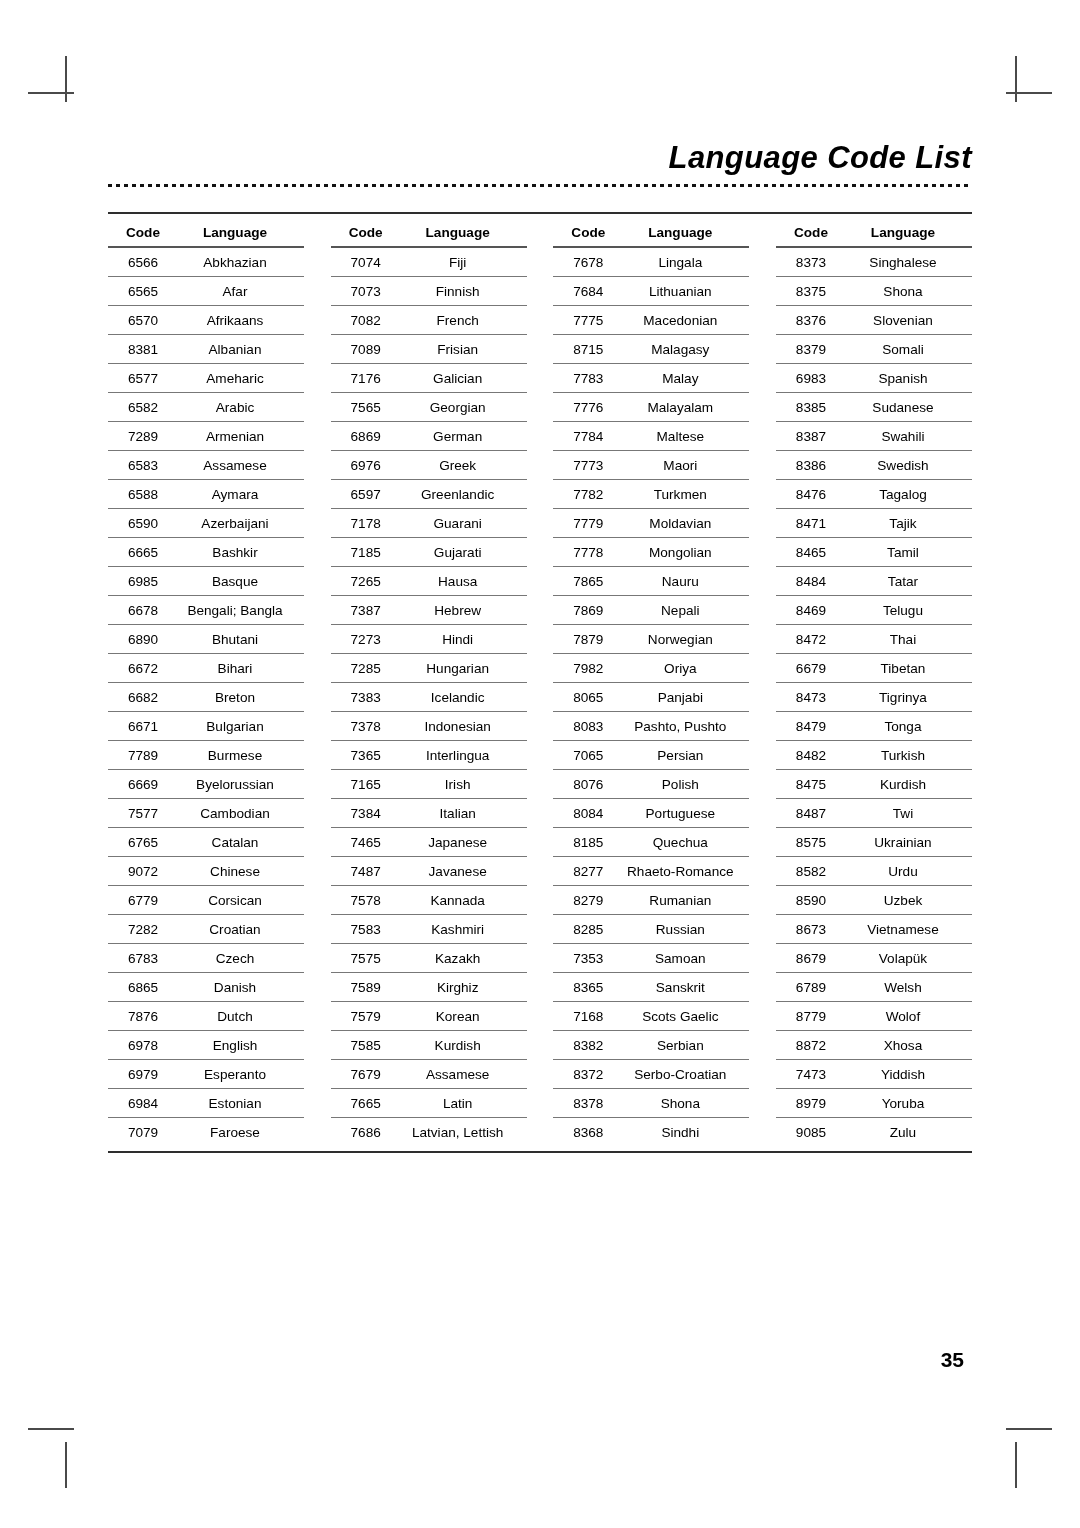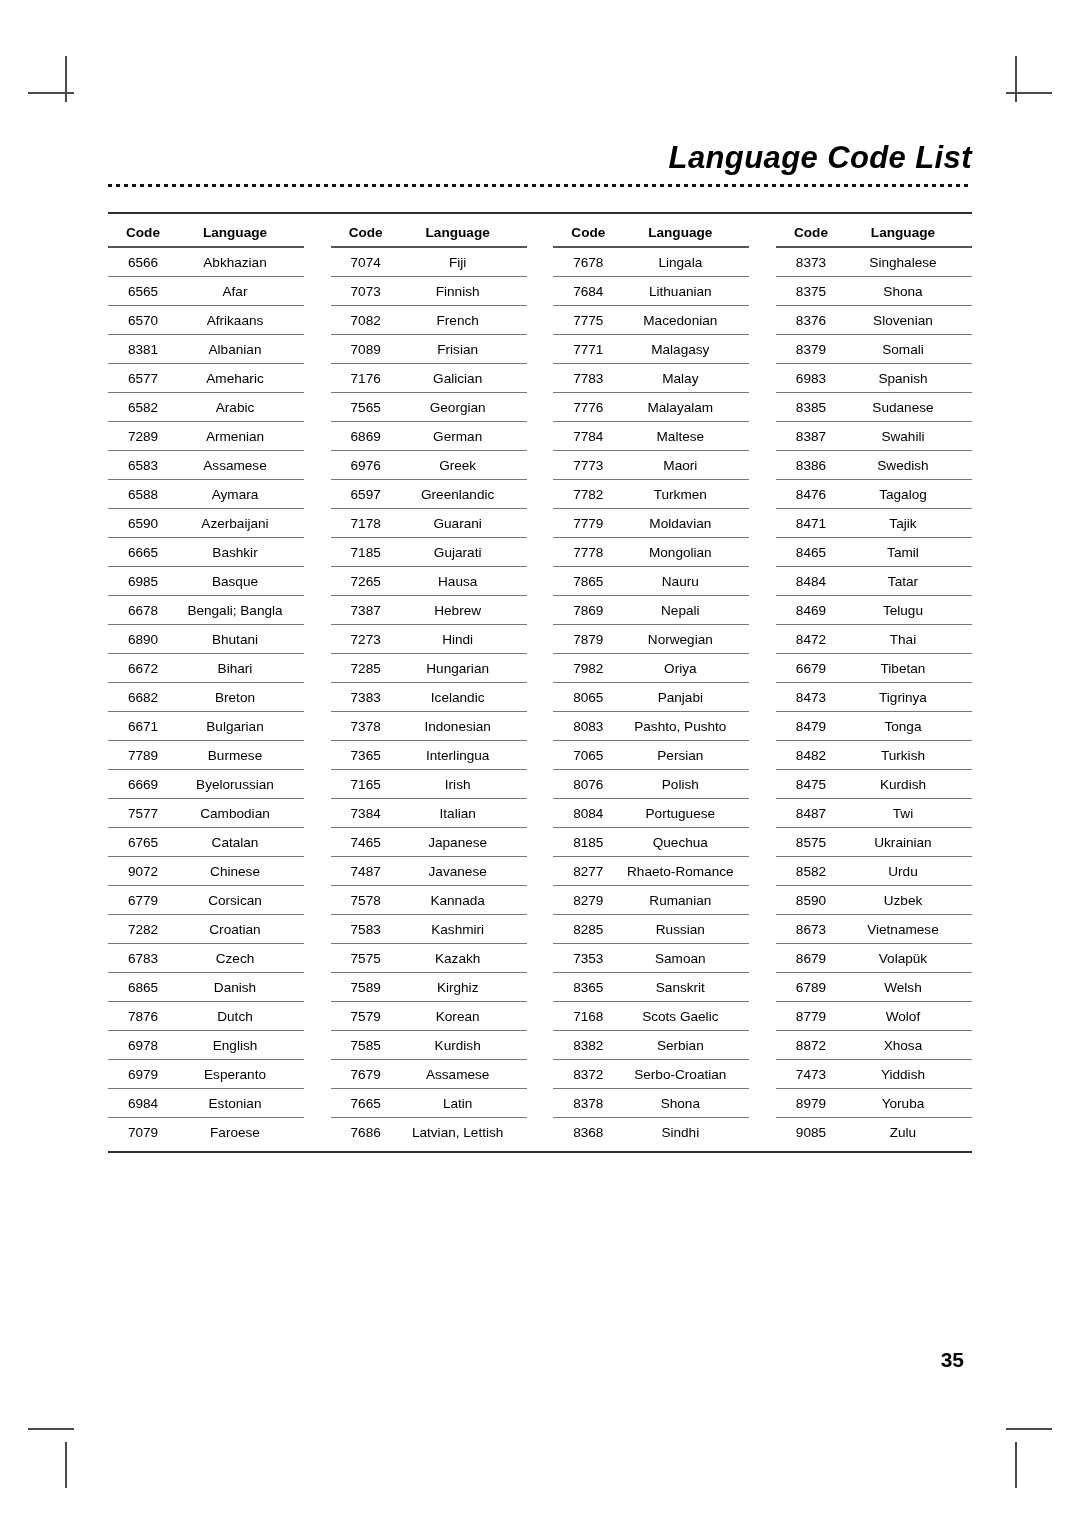--- a/index.html
+++ b/index.html
@@ -418,21 +418,21 @@
           </div>
           <div class="row">
             <div class="cell-code">7684</div>
             <div class="cell-lang">Lithuanian</div>
           </div>
           <div class="row">
             <div class="cell-code">7775</div>
             <div class="cell-lang">Macedonian</div>
           </div>
           <div class="row">
-            <div class="cell-code">7771</div>
+            <div class="cell-code">8715</div>
             <div class="cell-lang">Malagasy</div>
           </div>
           <div class="row">
             <div class="cell-code">7783</div>
             <div class="cell-lang">Malay</div>
           </div>
           <div class="row">
             <div class="cell-code">7776</div>
             <div class="cell-lang">Malayalam</div>
           </div>

